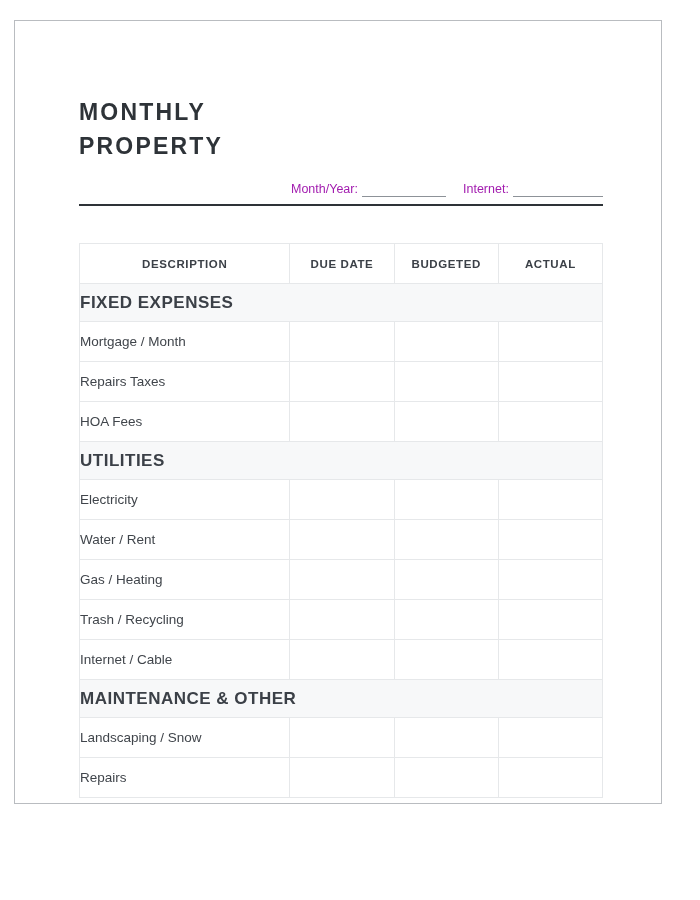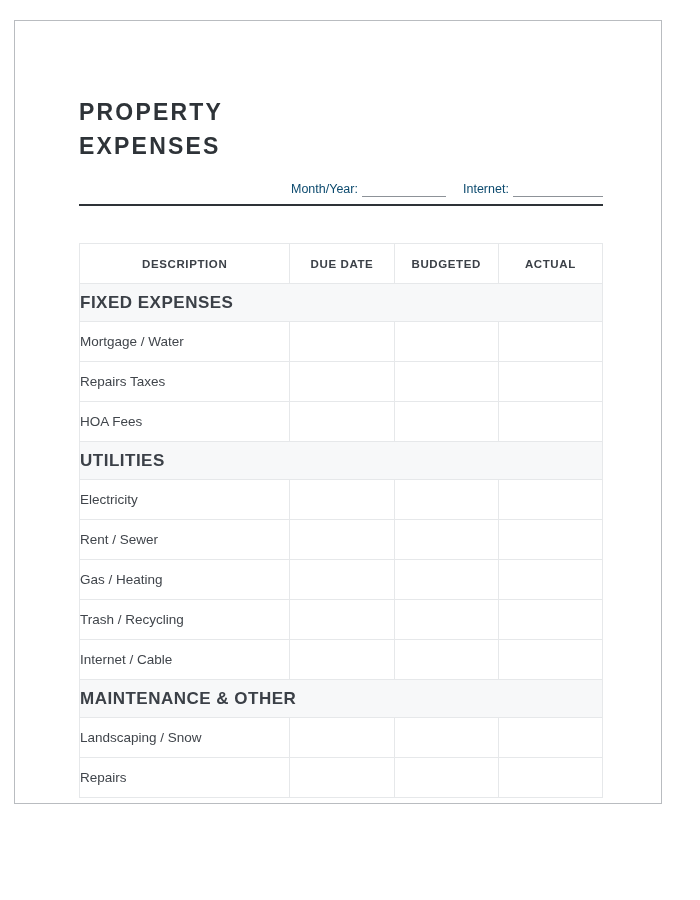--- a/index.html
+++ b/index.html
@@ -55,21 +55,21 @@
   .doc-title span { display: block; }
 
   .field {
     position: absolute;
     display: flex;
     align-items: flex-end;
     height: 20px;
   }
   .field-label {
     font-size: 12.5px;
-    color: #0c4a6e;
+    color: #a21caf;
     white-space: nowrap;
     padding-bottom: 1px;
   }
   .field-line {
     flex: 1;
     border-bottom: 1px solid #8d9298;
     height: 15px;
     margin-left: 4px;
   }
   .field-monthyear {
@@ -146,22 +146,22 @@
   }
 </style>
 </head>
 <body>
 
 <div class="page">
   <div class="content">
 
     <div class="header-block">
       <div class="doc-title">
+        <span>Monthly</span>
         <span>Property</span>
-        <span>Expenses</span>
       </div>
 
       <div class="field field-monthyear">
         <span class="field-label">Month/Year:</span>
         <span class="field-line"></span>
       </div>
 
       <div class="field field-property">
         <span class="field-label">Internet:</span>
         <span class="field-line"></span>
@@ -185,21 +185,21 @@
           <th>ACTUAL</th>
         </tr>
       </thead>
       <tbody>
 
         <tr class="section-row">
           <td colspan="4">FIXED EXPENSES</td>
         </tr>
 
         <tr class="item-row">
-          <td>Mortgage / Water</td>
+          <td>Mortgage / Month</td>
           <td class="cell-blank"></td>
           <td class="cell-blank"></td>
           <td class="cell-blank"></td>
         </tr>
 
 
         <tr class="item-row">
           <td>Repairs Taxes</td>
           <td class="cell-blank"></td>
           <td class="cell-blank"></td>
@@ -218,21 +218,21 @@
         </tr>
 
         <tr class="item-row">
           <td>Electricity</td>
           <td class="cell-blank"></td>
           <td class="cell-blank"></td>
           <td class="cell-blank"></td>
         </tr>
 
         <tr class="item-row">
-          <td>Rent / Sewer</td>
+          <td>Water / Rent</td>
           <td class="cell-blank"></td>
           <td class="cell-blank"></td>
           <td class="cell-blank"></td>
         </tr>
 
         <tr class="item-row">
           <td>Gas / Heating</td>
           <td class="cell-blank"></td>
           <td class="cell-blank"></td>
           <td class="cell-blank"></td>

